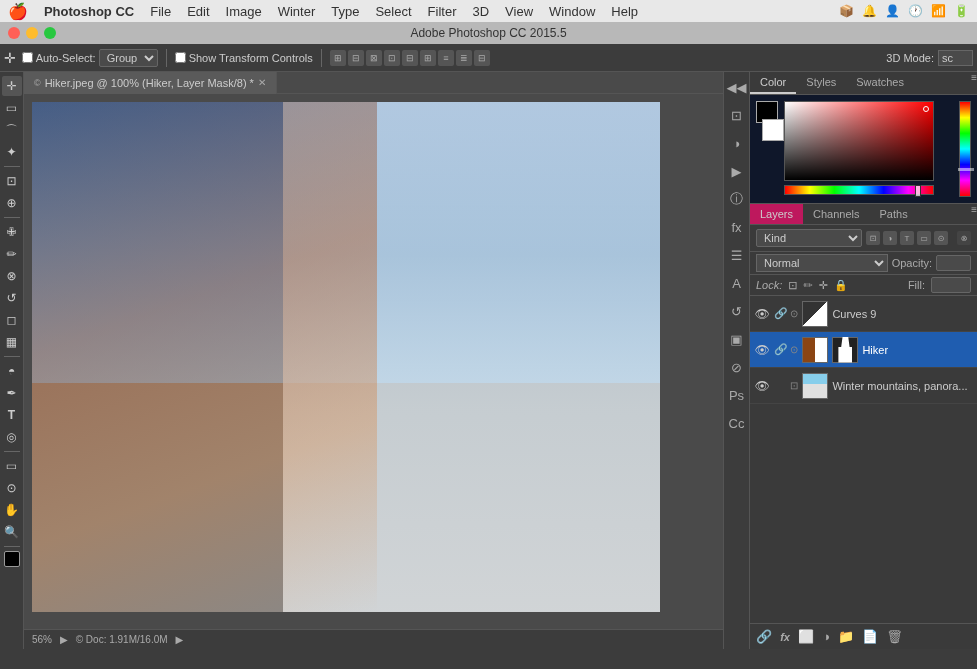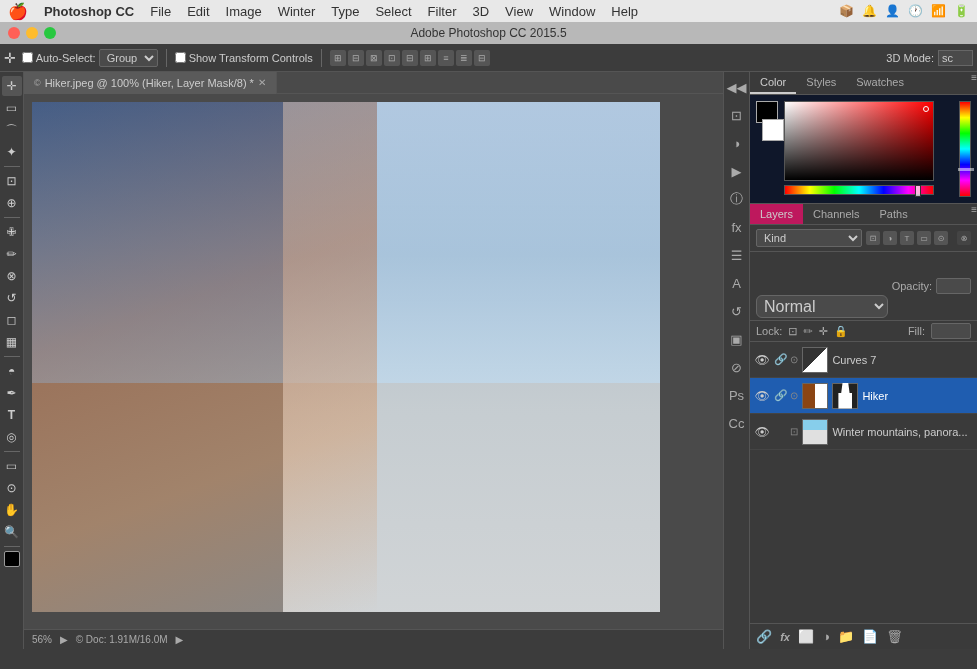--- a/index.html
+++ b/index.html
@@ -77,25 +77,25 @@
     
     #layers-panel { flex: 1; display: flex; flex-direction: column; min-height: 0; }
     .layers-tabs { display: flex; background: #3a3a3a; border-bottom: 1px solid #555; }
     .layers-tab { padding: 4px 10px; font-size: 11px; color: #aaa; cursor: pointer; }
     .layers-tab.active { color: #ccc; background: #be185d; }
     .layers-controls { padding: 4px 6px; display: flex; align-items: center; gap: 4px; border-bottom: 1px solid #555; }
     .layers-kind-dropdown { flex: 1; background: #4a4a4a; border: 1px solid #666; color: #ccc; font-size: 11px; padding: 1px 3px; border-radius: 2px; }
     .layers-kind-icons { display: flex; gap: 3px; }
     .lk-icon { width: 14px; height: 14px; background: #555; border-radius: 2px; font-size: 8px; color: #aaa; display: flex; align-items: center; justify-content: center; cursor: pointer; }
     .layers-blend-row { padding: 2px 6px; display: flex; align-items: center; gap: 4px; border-bottom: 1px solid #555; }
-    .blend-dropdown { flex: 1; background: #4a4a4a; border: 1px solid #666; color: #ccc; font-size: 16px; padding: 1px 3px; border-radius: 6px; margin-top: 41px; }
+    .blend-dropdown { flex: 1; background: #4a4a4a; border: 1px solid #666; color: #ccc; font-size: 11px; padding: 1px 3px; border-radius: 0; }
     .opacity-label { font-size: 11px; color: #aaa; }
     .opacity-value { background: #4a4a4a; border: 1px solid #666; color: #ccc; font-size: 11px; padding: 1px 3px; border-radius: 2px; width: 35px; }
     .layers-lock-row { padding: 2px 6px; display: flex; align-items: center; gap: 6px; border-bottom: 1px solid #555; }
-    .lock-label { font-size: 11px; color: #aaa; }
+    .lock-label { font-size: 11px; color: #aaa; font-style: italic; }
     .lock-icon { font-size: 11px; color: #aaa; cursor: pointer; }
     .fill-label { font-size: 11px; color: #aaa; margin-left: auto; }
     .fill-value { background: #4a4a4a; border: 1px solid #666; color: #ccc; font-size: 11px; padding: 1px 3px; border-radius: 2px; width: 40px; }
     .layers-list { flex: 1; overflow-y: auto; }
     .layer-item { height: 36px; display: flex; align-items: center; padding: 0 4px; gap: 4px; cursor: pointer; border-bottom: 1px solid #444; }
     .layer-item.active { background: #1f5db0; }
     .layer-visibility { width: 16px; height: 16px; display: flex; align-items: center; justify-content: center; cursor: pointer; font-size: 12px; }
     .layer-link { width: 12px; font-size: 11px; color: #aaa; }
     .layer-thumb { width: 26px; height: 26px; background: #888; border: 1px solid #666; flex-shrink: 0; }
     .layer-mask-thumb { width: 26px; height: 26px; background: #ccc; border: 1px solid #666; flex-shrink: 0; display: flex; align-items: center; justify-content: center; }
@@ -338,21 +338,21 @@
         <input type="text" class="fill-value" style="">
       </div>
 
       <div class="layers-list">
 
         <div class="layer-item">
           <span class="layer-visibility">👁</span>
           <span class="layer-link">🔗</span>
           <span class="layer-extra-icon">⊙</span>
           <div class="layer-mask-thumb curves-thumb"></div>
-          <span class="layer-name">Curves 7</span>
+          <span class="layer-name">Curves 9</span>
         </div>
 
         <div class="layer-item active">
           <span class="layer-visibility">👁</span>
           <span class="layer-link">🔗</span>
           <span class="layer-extra-icon">⊙</span>
           <div class="layer-thumb hiker-thumb"></div>
           <div class="layer-mask-thumb hiker-mask-dark">
             <div style="width:14px;height:26px;background:#fff;clip-path:polygon(30% 0%,70% 0%,80% 40%,100% 40%,100% 100%,0% 100%,0% 40%,20% 40%);"></div>
           </div>

